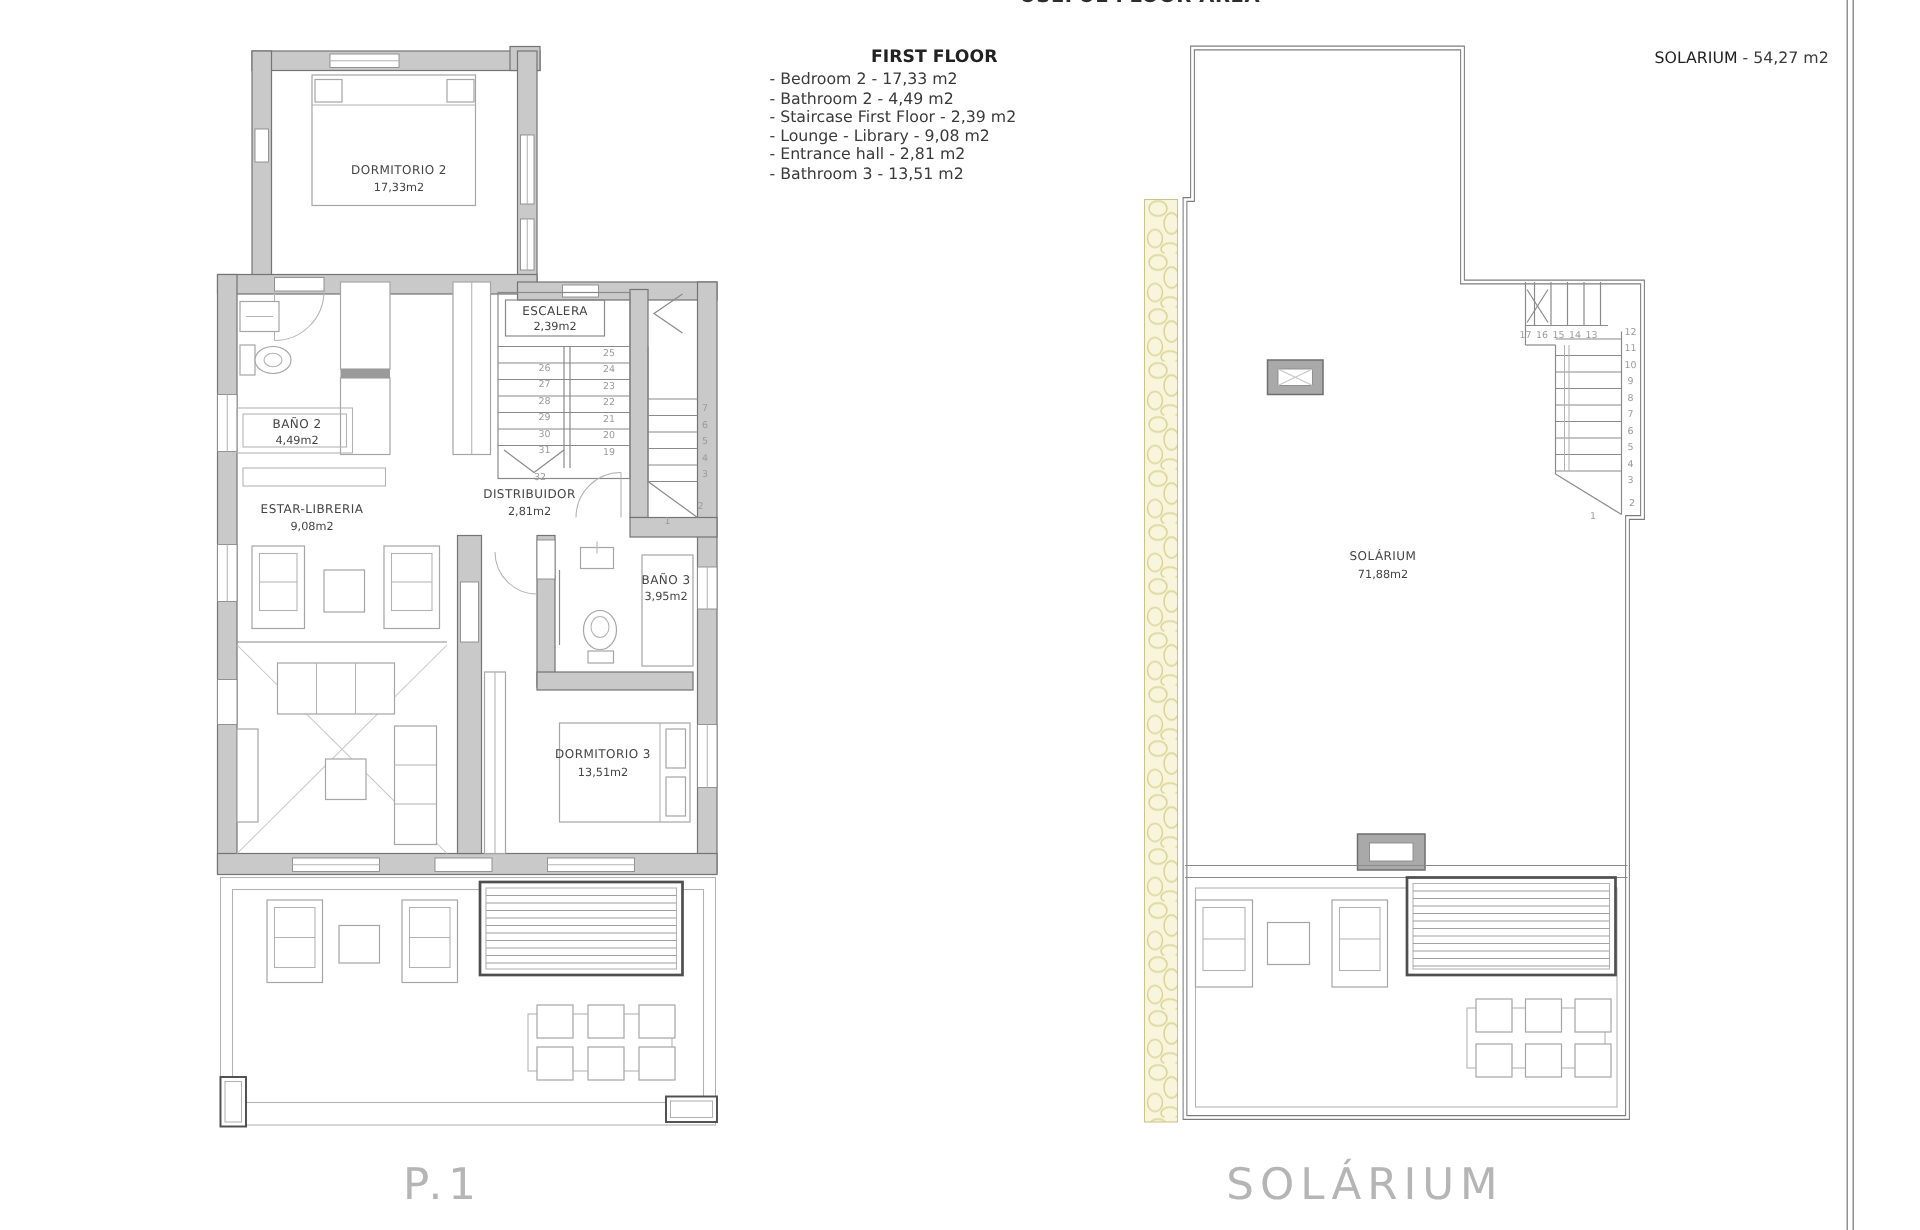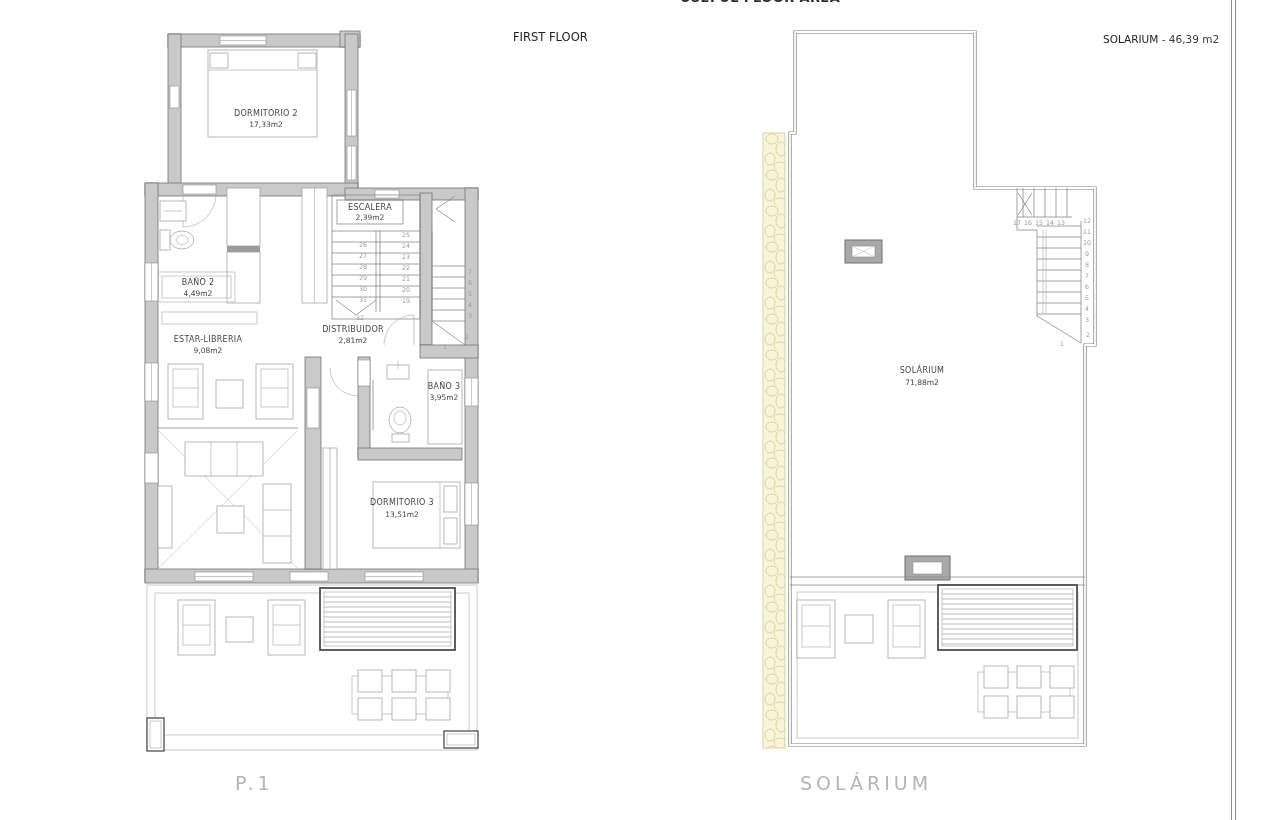--- a/index.html
+++ b/index.html
@@ -2,26 +2,26 @@
 <html><head>
 <meta charset="utf-8">
 <style>
   html,body{margin:0;padding:0;background:#ffffff;}
   .sheet{position:relative;width:1280px;height:820px;background:#ffffff;overflow:hidden;
          font-family:"DejaVu Sans",sans-serif;}
   
   .ufa{position:absolute;left:640px;top:-10px;width:240px;text-align:center;
        font-size:13px;font-weight:bold;color:#2d2d2d;letter-spacing:.4px;}
   .legend{position:absolute;left:513px;top:30px;width:250px;color:#3a3a3a;}
-  .legend .ff-title{width:152px;text-align:left;font-size:11.5px;font-weight:normal;color:#222;}
+  .legend .ff-title{width:152px;text-align:right;font-size:11.5px;font-weight:bold;color:#222;}
   .legend .ff-items{margin-top:3px;font-size:10.5px;line-height:12.6px;color:#3a3a3a;}
   .sol-line{position:absolute;left:1103px;top:33px;font-size:10.5px;color:#3a3a3a;white-space:nowrap;}
   .sol-line b{font-weight:normal;color:#222;}
   
-  .caption{position:absolute;top:772px;color:#b5b5b5;font-size:19px;letter-spacing:4px;text-align:left;}
+  .caption{position:absolute;top:772px;color:#b5b5b5;font-size:29px;letter-spacing:4px;text-align:center;}
   .cap-p1{left:235px;width:120px;}
   .cap-sol{left:800px;width:220px;}
   
   .sheet-edge{position:absolute;left:1231px;top:0;width:3px;height:820px;
               border-left:1px solid #8f8f8f;border-right:1px solid #8f8f8f;}
   
   svg{position:absolute;overflow:visible;}
   .wall{fill:#c9c9c9;stroke:#747474;stroke-width:.8;}
   .win{fill:#ffffff;stroke:#8a8a8a;stroke-width:.6;}
   .ln{fill:none;stroke:#8a8a8a;stroke-width:.8;}
@@ -40,23 +40,31 @@
 </style>
 </head>
 <body>
 
 <div class="sheet">
 
   <div class="ufa">USEFUL FLOOR AREA</div>
 
   <div class="legend">
     <div class="ff-title">FIRST FLOOR</div>
+    <div class="ff-items">
+      <div>- Bedroom 2 - 17,33 m2</div>
+      <div>- Bathroom 2 - 4,49 m2</div>
+      <div>- Staircase First Floor - 2,39 m2</div>
+      <div>- Lounge - Library - 9,08 m2</div>
+      <div>- Entrance hall - 2,81 m2</div>
+      <div>- Bathroom 3 - 13,51 m2</div>
+    </div>
   </div>
 
-  <div class="sol-line"><b>SOLARIUM</b><span> - 46,39 m2</span></div>
+  <div class="sol-line"><b>SOLARIUM</b><span> - 54,27 m2</span></div>
 
   <svg id="p1" style="left:140px;top:28px" width="345" height="730" viewBox="0 0 345 730">
 
     <rect class="wall" x="28" y="6" width="192" height="13"></rect>
     <rect class="wall" x="200" y="3" width="20" height="16"></rect>
     <rect class="wall" x="28" y="6" width="13" height="152"></rect>
     <rect class="wall" x="205" y="6" width="13" height="154"></rect>
     <rect class="wall" x="5" y="155" width="213" height="13"></rect>
     <rect class="wall" x="5" y="155" width="13" height="399"></rect>
     <rect class="wall" x="205" y="160" width="133" height="12"></rect>

